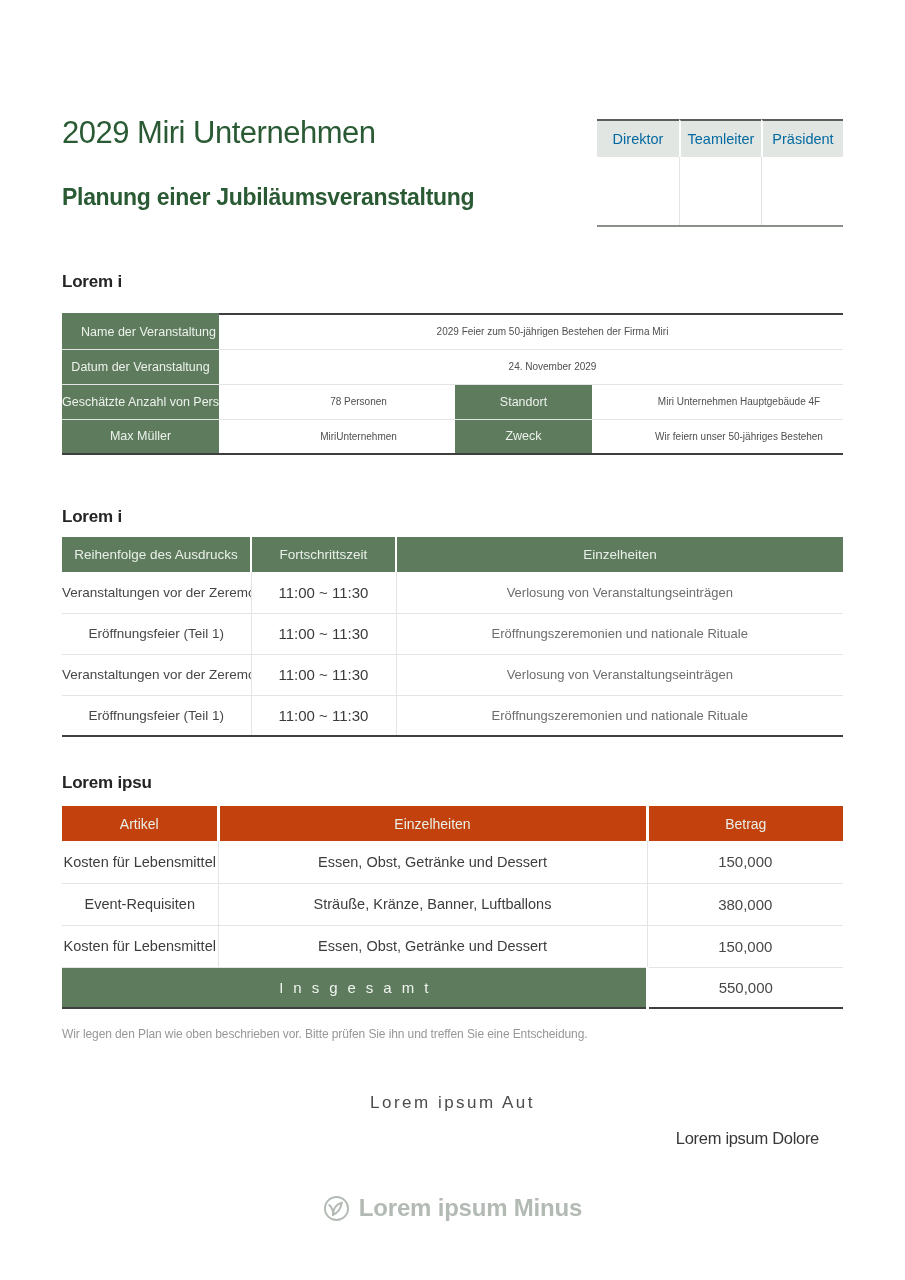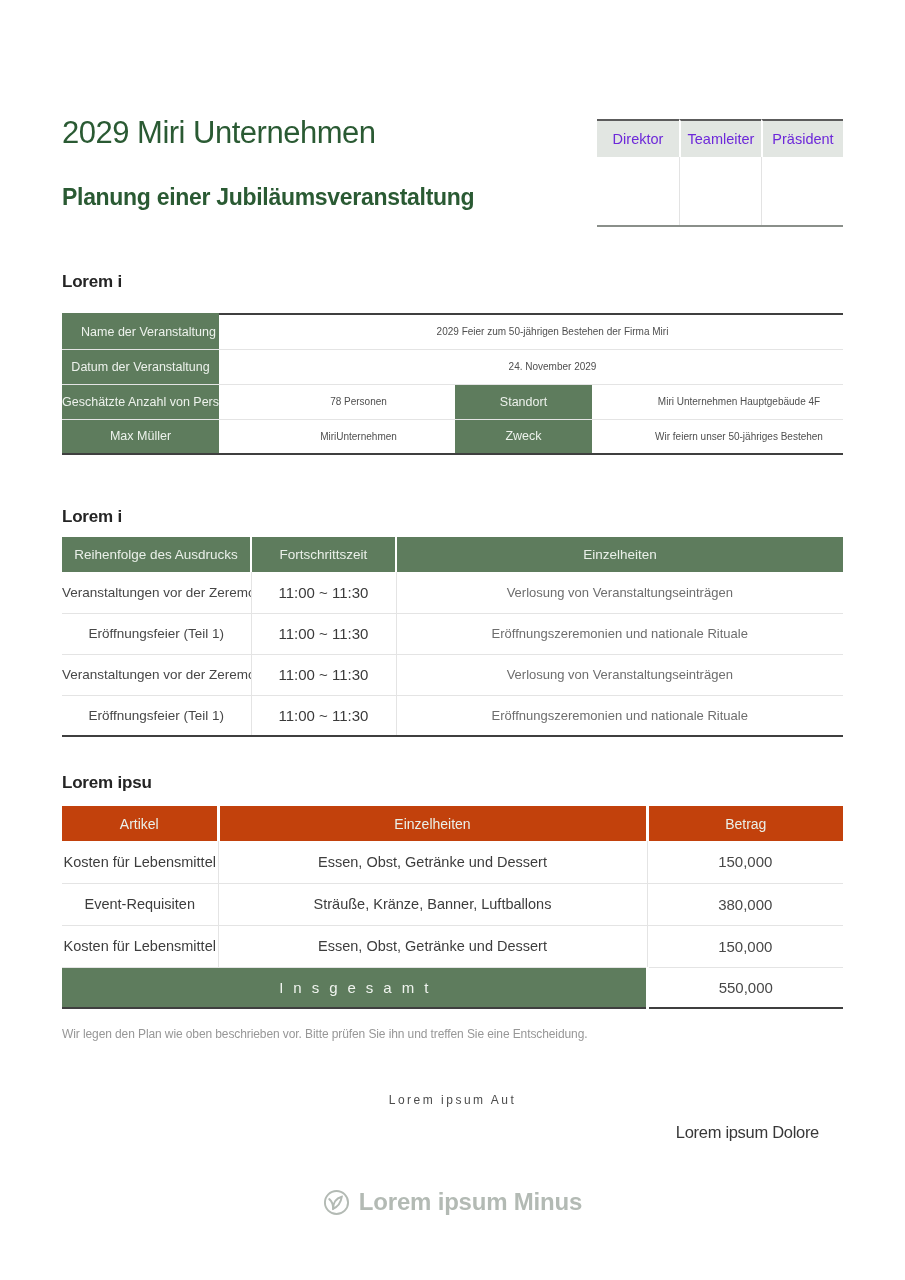--- a/index.html
+++ b/index.html
@@ -24,21 +24,21 @@
     color:#2a5a33;
   }
   .approval {
     position:absolute; top:119px; right:62px; width:246px;
     display:grid; grid-template-columns:1fr 1fr 1fr;
     border-bottom:2px solid #8a8f8a;
   }
   .approval .head {
     background:#e2e6e2; border-top:2px solid #5c5c5c;
     height:38px; display:flex; align-items:center; justify-content:center;
-    font-size:14.5px; color:#6d28d9;
+    font-size:14.5px; color:#0369a1;
   }
   .approval .head + .head { border-left:2px solid #ffffff; }
   .approval .sig { background:#fff; height:68px; }
   .approval .sig + .sig { border-left:1px solid #e3e3e3; }
 
   
   .section { margin:0 62px; }
   .section-heading { font-size:17px; font-weight:700; color:#242424; letter-spacing:-0.2px; }
 
   table { border-collapse:collapse; table-layout:fixed; width:781px; border-bottom:2px solid #3f3f3f; }
@@ -75,21 +75,21 @@
   .t-budget td.total-label {
     background:#5e7c5d; color:#f0f4ef; font-size:15px;
     letter-spacing:10px; text-indent:10px;
   }
   .t-budget td.total-amount { border-left:3px solid #ffffff; }
 
   .note { margin:18px 62px 0; font-size:12px; color:#979797; letter-spacing:-0.1px; }
 
   .closing-center {
     margin-top:52px; text-align:center;
-    font-size:12px; color:#4c4c4c; letter-spacing:2.5px;
+    font-size:17px; color:#4c4c4c; letter-spacing:2.5px;
   }
   .closing-right {
     margin:16px 86px 0 0; text-align:right;
     font-size:16.5px; color:#383838; letter-spacing:-0.3px;
   }
 
   .brand-footer {
     margin-top:46px; display:flex; align-items:center; justify-content:center; gap:9px;
   }
   .brand-footer .brand-text { font-size:24px; font-weight:700; color:#b3bab4; letter-spacing:-0.2px; }

